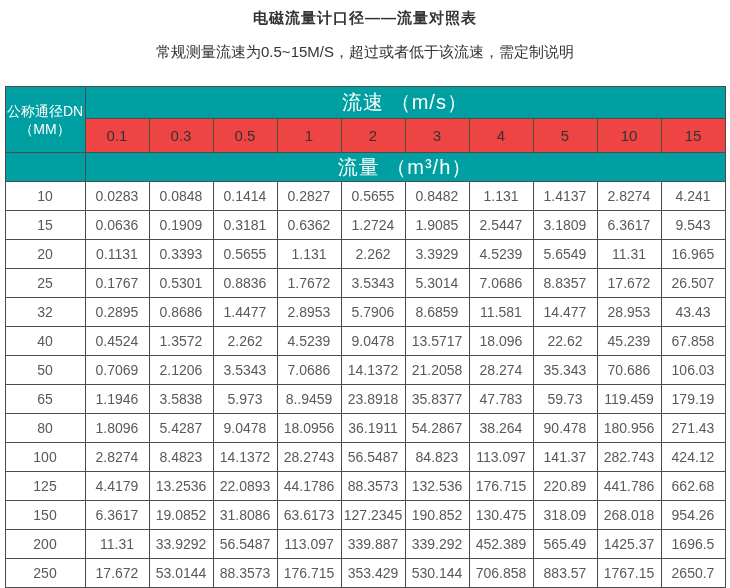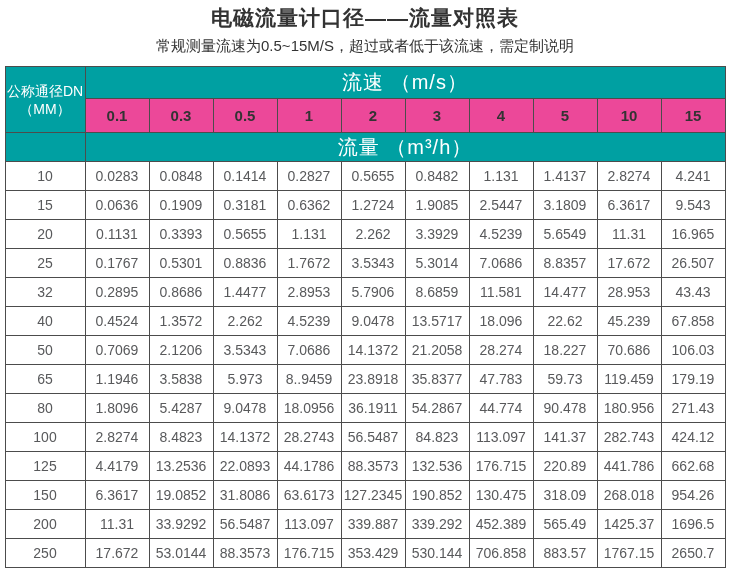--- a/index.html
+++ b/index.html
@@ -15,37 +15,37 @@
     width: 730px; height: 588px;
     background: #ffffff;
     font-family: "Liberation Sans", "DejaVu Sans", sans-serif;
     overflow: hidden;
   }
   .page { width: 730px; height: 588px; }
   .title {
     margin: 0;
     padding-top: 5px;
     text-align: center;
-    font-size: 21px;
+    font-size: 15px;
     font-weight: bold;
     color: var(--text-dark);
     letter-spacing: 1px;
     line-height: 26px;
   }
   .subtitle {
-    margin: 5px 0 0 0;
+    margin: 11px 0 0 0;
     text-align: center;
     font-size: 15px;
     font-weight: normal;
     color: var(--text-dark);
     line-height: 20px;
   }
   table.flow-table {
     width: 721px;
-    margin: 10px auto 0 auto;
+    margin: 24px auto 0 auto;
     border-collapse: collapse;
     table-layout: fixed;
   }
   .flow-table th, .flow-table td {
     border: 1px solid var(--border);
     text-align: center;
     vertical-align: middle;
     padding: 0;
     overflow: hidden;
     white-space: nowrap;
@@ -61,23 +61,23 @@
   }
   th.band-header {
     font-size: 20px;
     height: 32px;
     letter-spacing: 1px;
   }
   th.flow-band {
     height: 29px;
   }
   tr.vel-row th.vel-cell {
-    background: #ec4899;
+    background: #ef4444;
     color: var(--text-dark);
-    font-weight: bold;
+    font-weight: normal;
     font-size: 15px;
     height: 34px;
   }
   tbody td {
     height: 29px;
     font-size: 14px;
     color: var(--text-gray);
   }
   tbody td.dn-cell { color: var(--text-gray); }
 </style>
@@ -208,21 +208,21 @@
         </tr>
         <tr>
           <td class="dn-cell">50</td>
           <td class="val-cell">0.7069</td>
           <td class="val-cell">2.1206</td>
           <td class="val-cell">3.5343</td>
           <td class="val-cell">7.0686</td>
           <td class="val-cell">14.1372</td>
           <td class="val-cell">21.2058</td>
           <td class="val-cell">28.274</td>
-          <td class="val-cell">18.227</td>
+          <td class="val-cell">35.343</td>
           <td class="val-cell">70.686</td>
           <td class="val-cell">106.03</td>
         </tr>
         <tr>
           <td class="dn-cell">65</td>
           <td class="val-cell">1.1946</td>
           <td class="val-cell">3.5838</td>
           <td class="val-cell">5.973</td>
           <td class="val-cell">8..9459</td>
           <td class="val-cell">23.8918</td>
@@ -233,21 +233,21 @@
           <td class="val-cell">179.19</td>
         </tr>
         <tr>
           <td class="dn-cell">80</td>
           <td class="val-cell">1.8096</td>
           <td class="val-cell">5.4287</td>
           <td class="val-cell">9.0478</td>
           <td class="val-cell">18.0956</td>
           <td class="val-cell">36.1911</td>
           <td class="val-cell">54.2867</td>
-          <td class="val-cell">44.774</td>
+          <td class="val-cell">38.264</td>
           <td class="val-cell">90.478</td>
           <td class="val-cell">180.956</td>
           <td class="val-cell">271.43</td>
         </tr>
         <tr>
           <td class="dn-cell">100</td>
           <td class="val-cell">2.8274</td>
           <td class="val-cell">8.4823</td>
           <td class="val-cell">14.1372</td>
           <td class="val-cell">28.2743</td>

